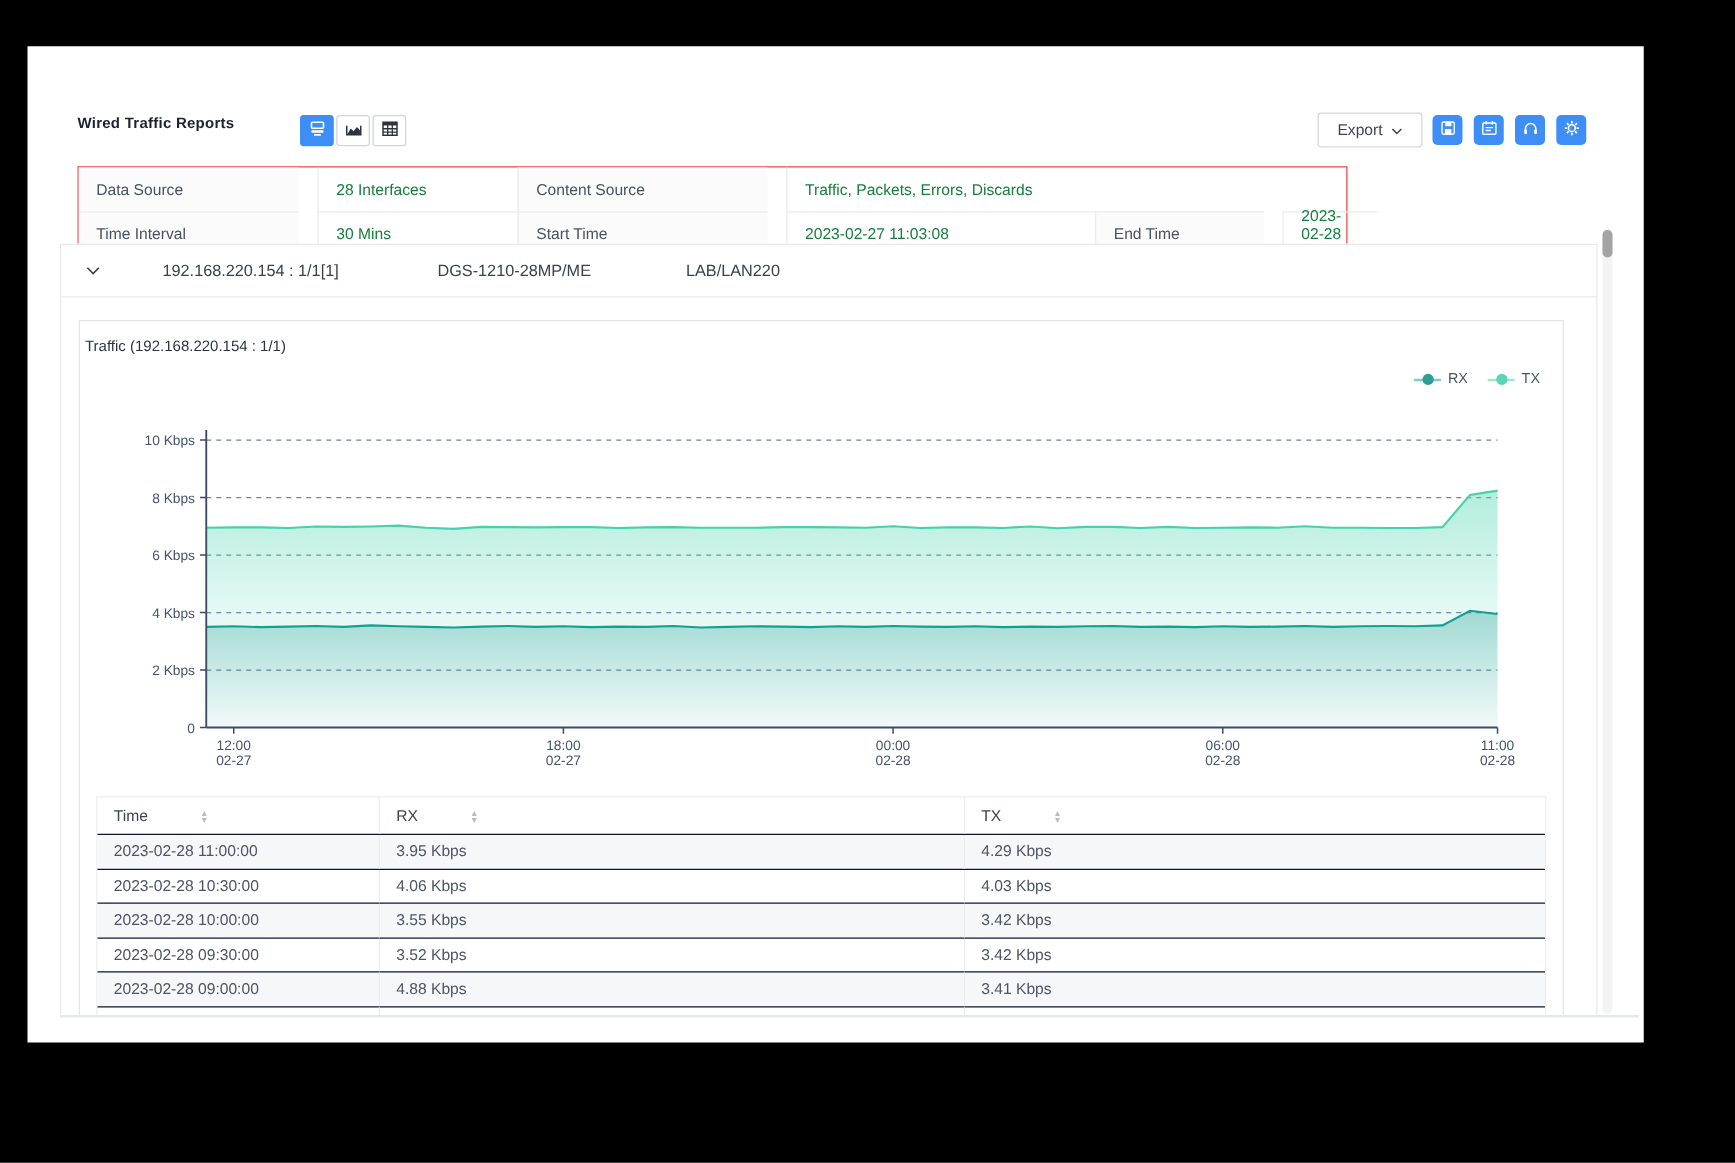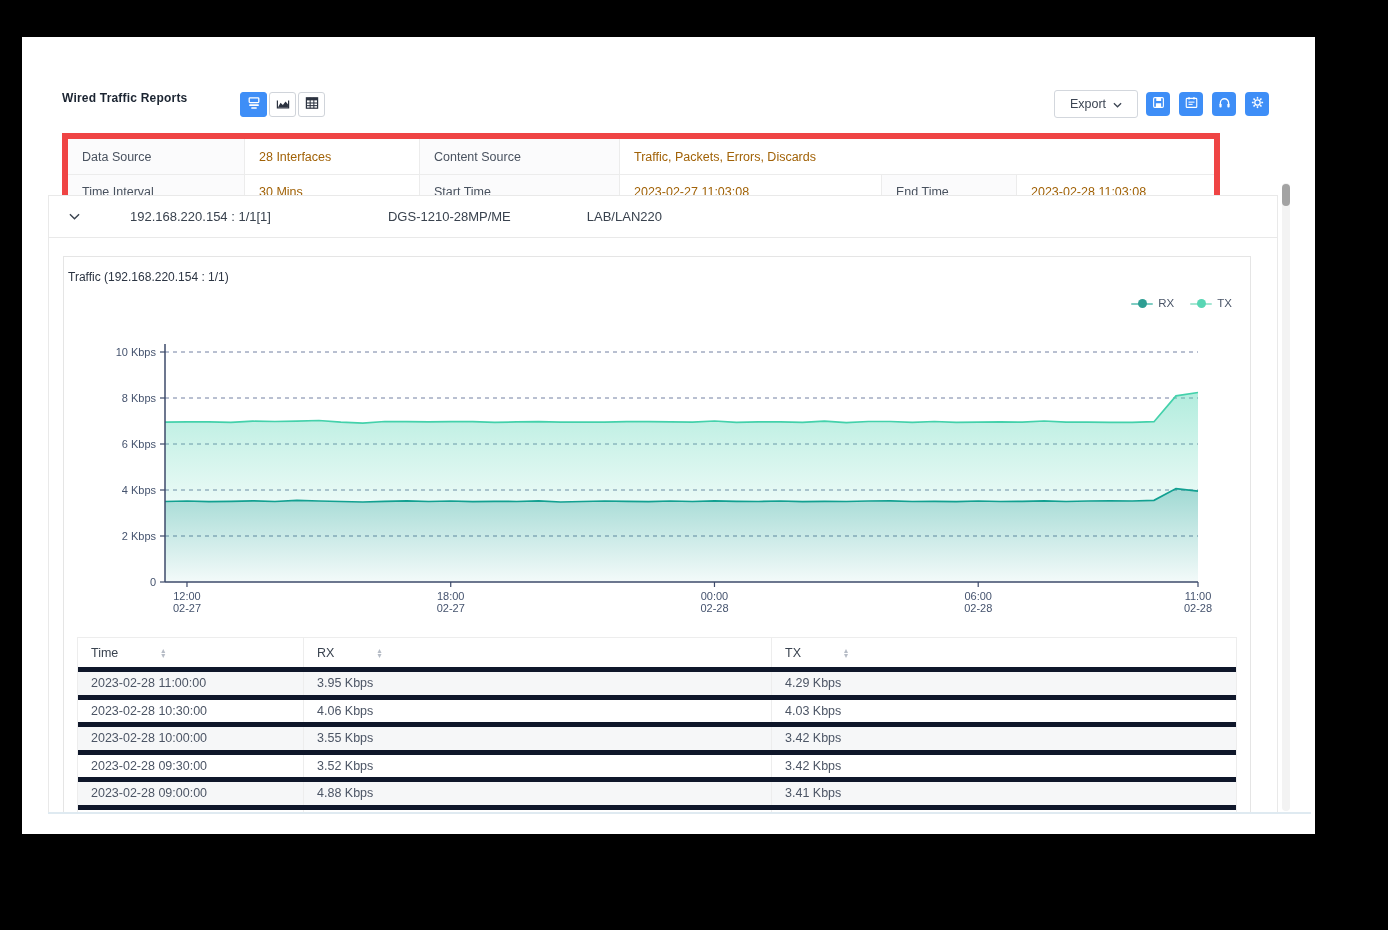--- a/index.html
+++ b/index.html
@@ -9,56 +9,56 @@
   
   .page-title { position:absolute; left:40px; top:54px; font-size:12px; font-weight:bold; color:#1b2431; letter-spacing:.2px; }
   .toggle-group { position:absolute; left:218px; top:55px; display:flex; gap:2px; }
   .toggle-btn { width:27px; height:25px; border:1px solid #d0d4da; background:#fff; border-radius:3px; display:flex; align-items:center; justify-content:center; cursor:pointer; }
   .toggle-btn.active { background:#3e8ef7; border-color:#3e8ef7; }
   .export-btn { position:absolute; left:1032px; top:53px; width:84px; height:28px; border:1px solid #d3d7dd; background:#fff; border-radius:3px; font-size:12.5px; color:#3c4553; display:flex; align-items:center; justify-content:center; gap:7px; cursor:pointer; }
   .action-icons { position:absolute; left:1124px; top:55px; display:flex; gap:9px; }
   .action-btn { width:24px; height:24px; background:#3e8ef7; border:none; border-radius:4px; display:flex; align-items:center; justify-content:center; cursor:pointer; }
 
   
-  .summary { position:absolute; left:40px; top:96px; width:1158px; display:grid;
+  .summary { position:absolute; left:40px; top:96px; width:1016px; display:grid;
              grid-template-columns:176px 175px 200px 262px 135px 1fr;
-             border:6px solid #ef4444; font-size:12.5px; }
+             border:1px solid #ef4444; font-size:12.5px; }
   .summary .cell { height:35px; display:flex; align-items:center; padding:0 14px; border-left:1px solid #ececec; }
   .summary .cell.first { border-left:none; }
   .summary .cell.r2 { border-top:1px solid #ececec; }
   .summary .label { color:#49525f; background:#fbfbfc; }
-  .summary .value { color:#a16207; }
+  .summary .value { color:#15803d;margin-left:15px; }
   .summary .span3 { grid-column:4 / 7; }
 
   
   .region { position:absolute; left:26px; top:158px; width:1230px; height:617px; border:1px solid #e9e9e9; border-bottom:none; background:#fff; overflow:hidden; }
   .device-row { height:42px; border-bottom:1px solid #e9e9e9; display:flex; align-items:center; font-size:13px; color:#39424e;gap:32px; }
   .device-row .chev { margin-left:20px; display:flex; align-items:center; cursor:pointer; }
   .device-ip { margin-left:18px; }
-  .device-model { margin-left:85px; }
+  .device-model { margin-left:47px; }
   .device-network { margin-left:44px; }
 
   .panel { margin:18px 28px 0 14px; width:1188px; height:620px; border:1px solid #e5e5e5; background:#fff; position:relative; }
   .panel-title { position:absolute; left:4px; top:13px; font-size:12px; color:#2b3442; }
   .legend { position:absolute; right:18px; top:40px; display:flex; gap:16px; align-items:center; }
   .legend-item { display:flex; align-items:center; gap:5px; font-size:11.5px; color:#4a5568; cursor:pointer; }
   .legend-marker { position:relative; width:22px; height:9px; }
   .legend-marker .ln { position:absolute; left:0; right:0; top:4px; height:2px; border-radius:1px; }
   .legend-marker .dot { position:absolute; left:7px; top:0; width:9px; height:9px; border-radius:50%; }
 
   #traffic-chart { position:absolute; left:0; top:60px; }
 
   
   .data-table { position:absolute; left:13px; top:380px; width:1160px; font-size:12.5px; border:1px solid #ededed; border-bottom:none; }
   .tr { display:flex; }
   .th, .td { padding:0 13px; display:flex; align-items:center; border-left:1px solid #ededed;gap:36px; }
   .th.c0, .td.c0 { border-left:none; }
   .c0 { width:225px; } .c1 { width:468px; } .c2 { flex:1; }
   .tr.head { height:29px; color:#3a4350; }
-  .tr.body { height:27.5px; color:#4c5565; border-top:5px solid #0f172a; }
+  .tr.body { height:27.5px; color:#4c5565; border-top:1px solid #0f172a; }
   .tr.body.stripe { background:#f6f7f8; }
   .sort { display:inline-flex; flex-direction:column; margin-left:7px; line-height:5px; font-size:8px; color:#b6bcc6; }
 
   
   .vscroll { position:absolute; left:1260px; top:146px; width:8px; height:628px; background:#f3f3f3; border-radius:4px; }
   .vscroll .thumb { position:absolute; left:0; top:1px; width:8px; height:22px; background:#a3a3a3; border-radius:4px; }
   .bottom-line { position:absolute; left:26px; top:775px; width:1263px; border-top:2px solid #dfeaf1; }
 
   svg text { font-family:"Liberation Sans", sans-serif; }
 </style>

